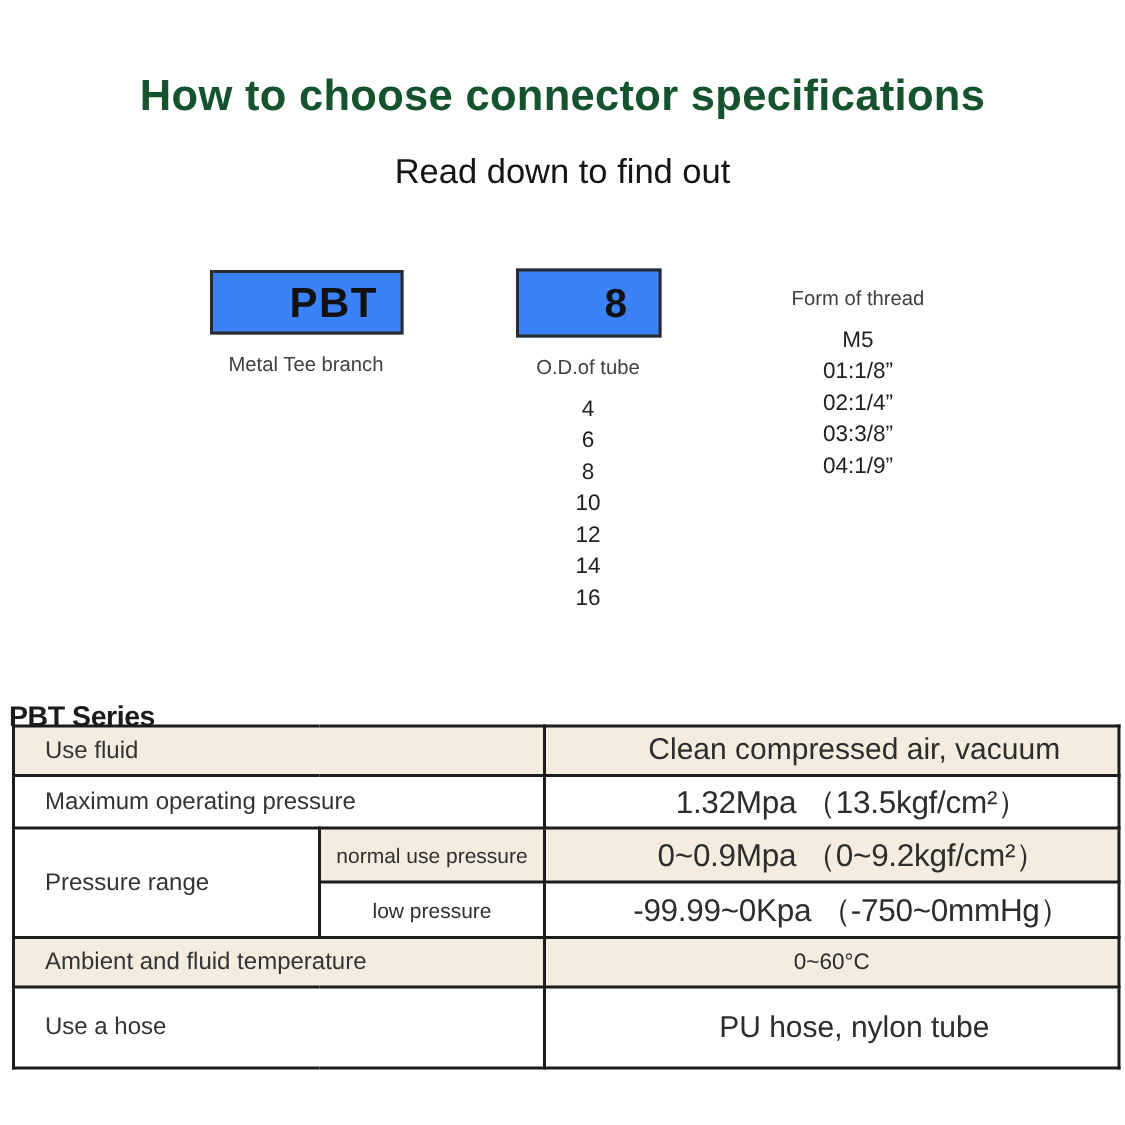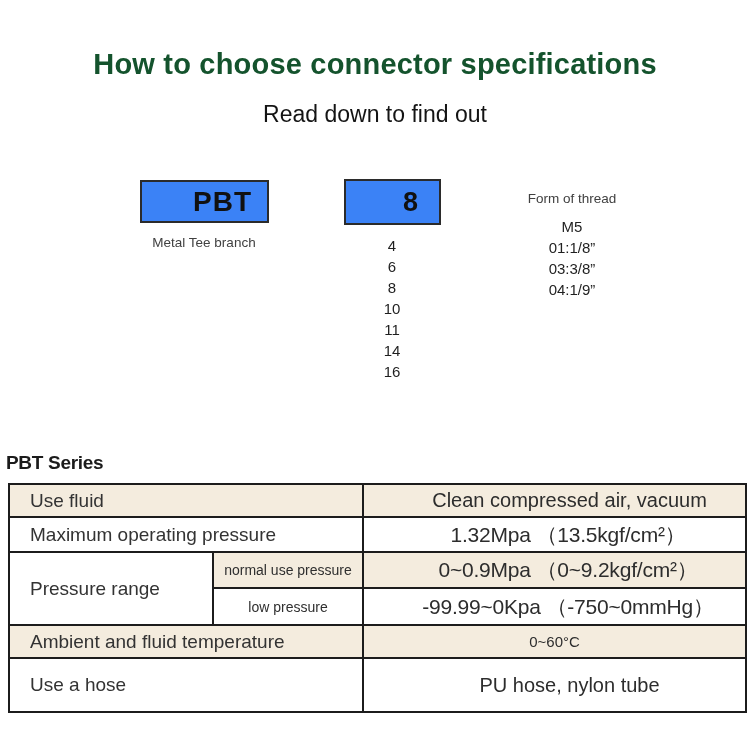--- a/index.html
+++ b/index.html
@@ -24,31 +24,31 @@
     margin:0 auto; border:2px solid #2b2b2b; background:#3b82f6;
     display:flex; align-items:center; justify-content:center;
     font-weight:bold; color:#111; box-sizing:border-box;padding-left:37px;
   }
   .code-box-1 { width:129px; height:43px; font-size:28px; letter-spacing:1px; }
   .code-box-2 { width:97px; height:46px; font-size:27px; }
   .code-box-3 { width:99px; height:46px; font-size:27px; letter-spacing:1px; }
   .col-label { margin-top:12px; font-size:13.5px; color:#404040; }
   .option-list { margin-top:10px; font-size:15px; line-height:21px; color:#1f1f1f; }
   .series-heading {
-    position:absolute; left:6px; top:452px; font-size:19px; font-weight:bold;
+    position:absolute; left:6px; top:468px; font-size:19px; font-weight:bold;
     color:#1b1b1b; letter-spacing:-0.3px;
   }
   table.spec-table {
     position:absolute; left:8px; top:483px; width:737px;
     border-collapse:collapse; table-layout:fixed;
   }
   .spec-table td { border:2px solid #1c1c1c; box-sizing:border-box; }
   .beige { background:#f4ecde; }
   .white { background:#ffffff;border-radius:14px; }
-  .label-cell { font-size:19px; color:#333333; padding-left:20px; text-align:left; }
+  .label-cell { font-size:16px; color:#333333; padding-left:20px; text-align:left; }
   .sub-cell  { font-size:14px; color:#2f2f2f; text-align:center; }
   .value-cell { text-align:center; color:#2d2d2d; }
   .v-big { font-size:20px;padding-left:31px; }
   .v-mid { font-size:21px; letter-spacing:-0.2px;padding-left:28px; }
   .v-small { font-size:15px; }
   .h-r1 { height:33px; } .h-r2 { height:35px; } .h-r3 { height:36px; }
   .h-r4 { height:37px; } .h-r5 { height:33px; } .h-r6 { height:54px; }
 </style>
 </head>
 <body>
@@ -59,36 +59,38 @@
   <div class="subtitle">Read down to find out</div>
 
   <div class="chooser-col col-1">
     <div class="code-box code-box-1">PBT</div>
     <div class="col-label">Metal Tee branch</div>
     <div class="option-list"></div>
   </div>
 
   <div class="chooser-col col-2">
     <div class="code-box code-box-2">8</div>
+    <div class="col-label">O.D.of tube</div>
     <div class="option-list">
         <div>4</div>
         <div>6</div>
         <div>8</div>
         <div>10</div>
-        <div>11</div>
+        <div>12</div>
         <div>14</div>
         <div>16</div>
       </div>
   </div>
 
   <div class="chooser-col col-3">
     <div class="col-label">Form of thread</div>
     <div class="option-list">
         <div>M5</div>
         <div>01:1/8”</div>
+        <div>02:1/4”</div>
         <div>03:3/8”</div>
         <div>04:1/9”</div>
       </div>
   </div>
 
   <div class="series-heading">PBT Series</div>
 
   <table class="spec-table">
     <colgroup>
       <col style="width:204px">

